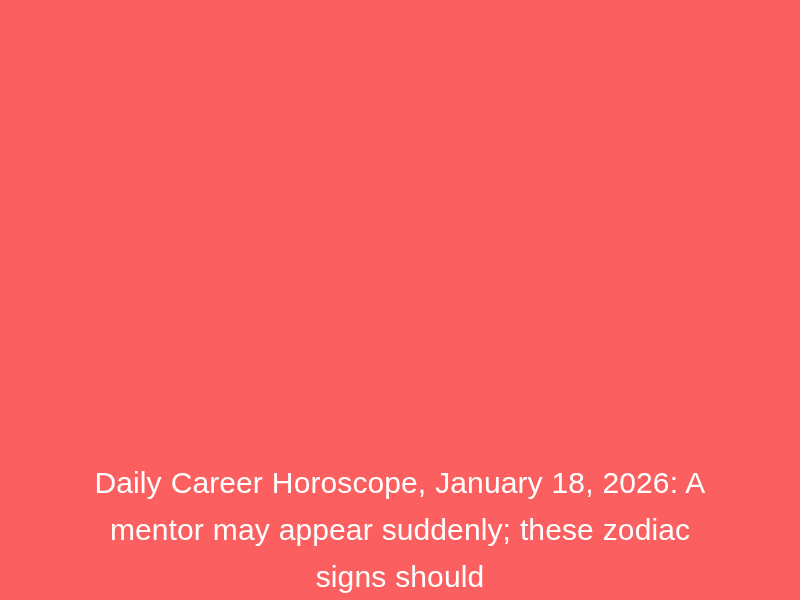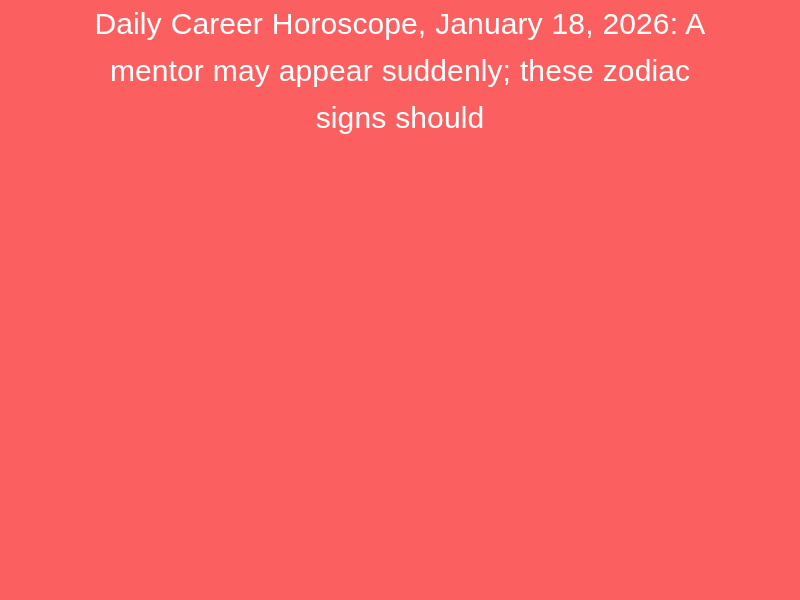--- a/index.html
+++ b/index.html
@@ -16,21 +16,21 @@
     background: #fb5f5f;
   }
 
   .card {
     position: relative;
     box-sizing: border-box;
     width: 800px;
     height: 600px;
     background: #fb5f5f;
     display: flex;
-    align-items: flex-start;
+    align-items: flex-end;
     justify-content: center;
   }
 
   .headline-block {
     width: 650px;
     display: flex;
     flex-direction: column;
     align-items: center;
     justify-content: center;
   }

